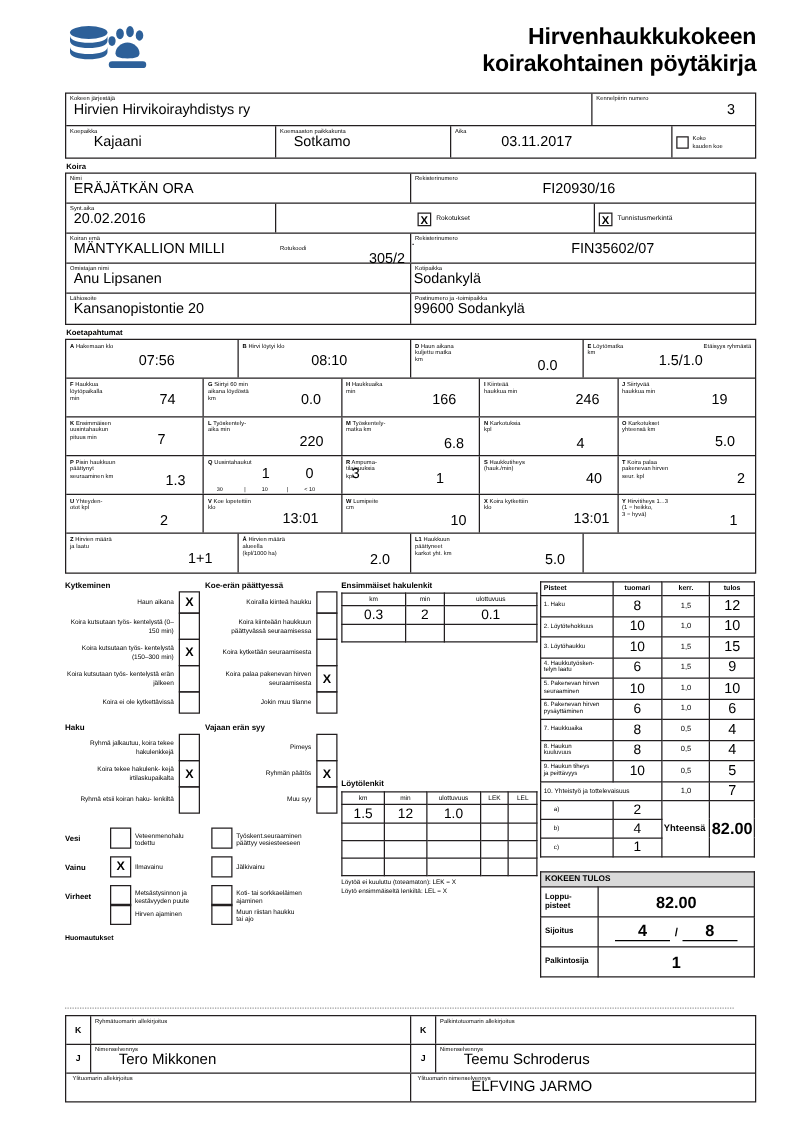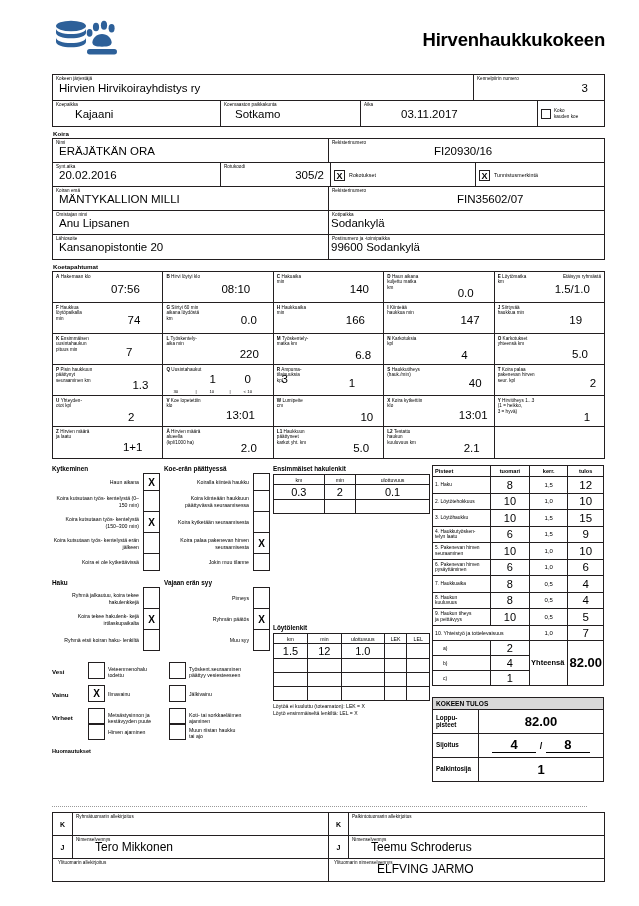--- a/index.html
+++ b/index.html
@@ -122,20 +122,21 @@
           <ellipse cx="52" cy="7.3" rx="3.1" ry="4.5"></ellipse>
           <ellipse cx="59.6" cy="10.3" rx="3" ry="4.2"></ellipse>
           <ellipse cx="37.6" cy="14.8" rx="2.9" ry="3.9"></ellipse>
           <path d="M50 16 c5.4 0 9.6 4.4 9.6 8.6 c0 3.2 -3.4 4.1 -9.6 4.1 c-6.2 0 -9.6 -0.9 -9.6 -4.1 c0 -4.2 4.2 -8.6 9.6 -8.6z"></path>
           <rect x="35" y="31" width="30" height="5.4" rx="2.7"></rect>
         </g>
       </svg>
     </div>
     <div class="title-wrap">
       <div class="title-line">Hirvenhaukkukokeen</div>
+      <div class="title-line">koirakohtainen pöytäkirja</div>
     </div>
   </div>
 
   <div class="org">
     <div class="org-row org-r1">
       <div class="cell c-grow">
         <div class="lbl">Kokeen järjestäjä</div>
         <div class="val" style="position:absolute;left:6px;top:7px;">Hirvien Hirvikoirayhdistys ry</div>
       </div>
       <div class="cell" style="width:130px;">
@@ -176,21 +177,21 @@
       <div class="cell" style="width:275px;">
         <div class="lbl">Rekisterinumero</div>
         <div class="val" style="position:absolute;left:105px;top:6px;">FI20930/16</div>
       </div>
     </div>
     <div class="dog-row">
       <div class="cell" style="width:168px;">
         <div class="lbl">Synt.aika</div>
         <div class="val" style="position:absolute;left:6px;top:6px;">20.02.2016</div>
       </div>
-      <div class="cell" style="width:110px;">
+      <div class="cell" style="width:110px;margin-top:32px;">
         <div class="lbl">Rotukoodi</div>
         <div class="val" style="position:absolute;right:6px;top:6px;">305/2</div>
       </div>
       <div class="cell c-grow" style="display:flex;align-items:center;gap:4px;">
         <span class="chk chk-lg">X</span>
         <span class="lbl lbl9">Rokotukset</span>
       </div>
       <div class="cell" style="width:128px;display:flex;align-items:center;gap:4px;">
         <span class="chk chk-lg">X</span>
         <span class="lbl lbl9">Tunnistusmerkintä</span>
@@ -234,25 +235,20 @@
     <div class="grow">
       <div class="gc">
         <div class="lbl"><b>A</b> <span>Hakemaan klo</span></div>
         <div class="gv" style="left:22px;top:11px;">07:56</div>
       </div>
       <div class="gc">
         <div class="lbl"><b>B</b> <span>Hirvi löytyi klo</span></div>
         <div class="gv" style="left:22px;top:11px;">08:10</div>
       </div>
       <div class="gc">
-        <div class="lbl"><b>C</b> <span>Hakuaika</span></div>
-        <div class="lbl">min</div>
-        <div class="gv" style="left:40px;top:11px;">140</div>
-      </div>
-      <div class="gc">
         <div class="lbl"><b>D</b> <span>Haun aikana</span></div>
         <div class="lbl">kuljettu matka</div>
         <div class="lbl">km</div>
         <div class="gv" style="right:20px;top:15px;">0.0</div>
       </div>
       <div class="gc">
         <div class="lbl" style="display:flex;justify-content:space-between;">
           <span><b>E</b> <span>Löytömatka</span></span>
           <span>Etäisyys ryhmästä</span>
         </div>
@@ -275,21 +271,21 @@
         <div class="gv" style="right:16px;top:11px;">0.0</div>
       </div>
       <div class="gc">
         <div class="lbl"><b>H</b> <span>Haukkuaika</span></div>
         <div class="lbl">min</div>
         <div class="gv" style="left:36px;top:11px;">166</div>
       </div>
       <div class="gc">
         <div class="lbl"><b>I</b> <span>Kiinteää</span></div>
         <div class="lbl">haukkua min</div>
-        <div class="gv" style="right:14px;top:11px;">147</div>
+        <div class="gv" style="right:14px;top:11px;">246</div>
       </div>
       <div class="gc">
         <div class="lbl"><b>J</b> <span>Siirtyvää</span></div>
         <div class="lbl">haukkua min</div>
         <div class="gv" style="right:22px;top:11px;">19</div>
       </div>
     </div>
 
     <div class="grow">
       <div class="gc">
@@ -398,26 +394,20 @@
         <div class="lbl"><b>Å</b> <span>Hirvien määrä</span></div>
         <div class="lbl">alueella</div>
         <div class="lbl">(kpl/1000 ha)</div>
         <div class="gv" style="right:16px;top:15px;">2.0</div>
       </div>
       <div class="gc">
         <div class="lbl"><b>L1</b> <span>Haukkuun</span></div>
         <div class="lbl">päättyneet</div>
         <div class="lbl">karkot yht. km</div>
         <div class="gv" style="right:14px;top:15px;">5.0</div>
-      </div>
-      <div class="gc">
-        <div class="lbl"><b>L2</b> <span>Testattu</span></div>
-        <div class="lbl">haukun</div>
-        <div class="lbl">kuuluvuus km</div>
-        <div class="gv" style="right:14px;top:15px;">2.1</div>
       </div>
       <div class="gc"></div>
     </div>
   </div>
 
   <div class="lower">
 
     <div class="panelA">
       <div style="display:flex;">
         <div style="width:108px;">

